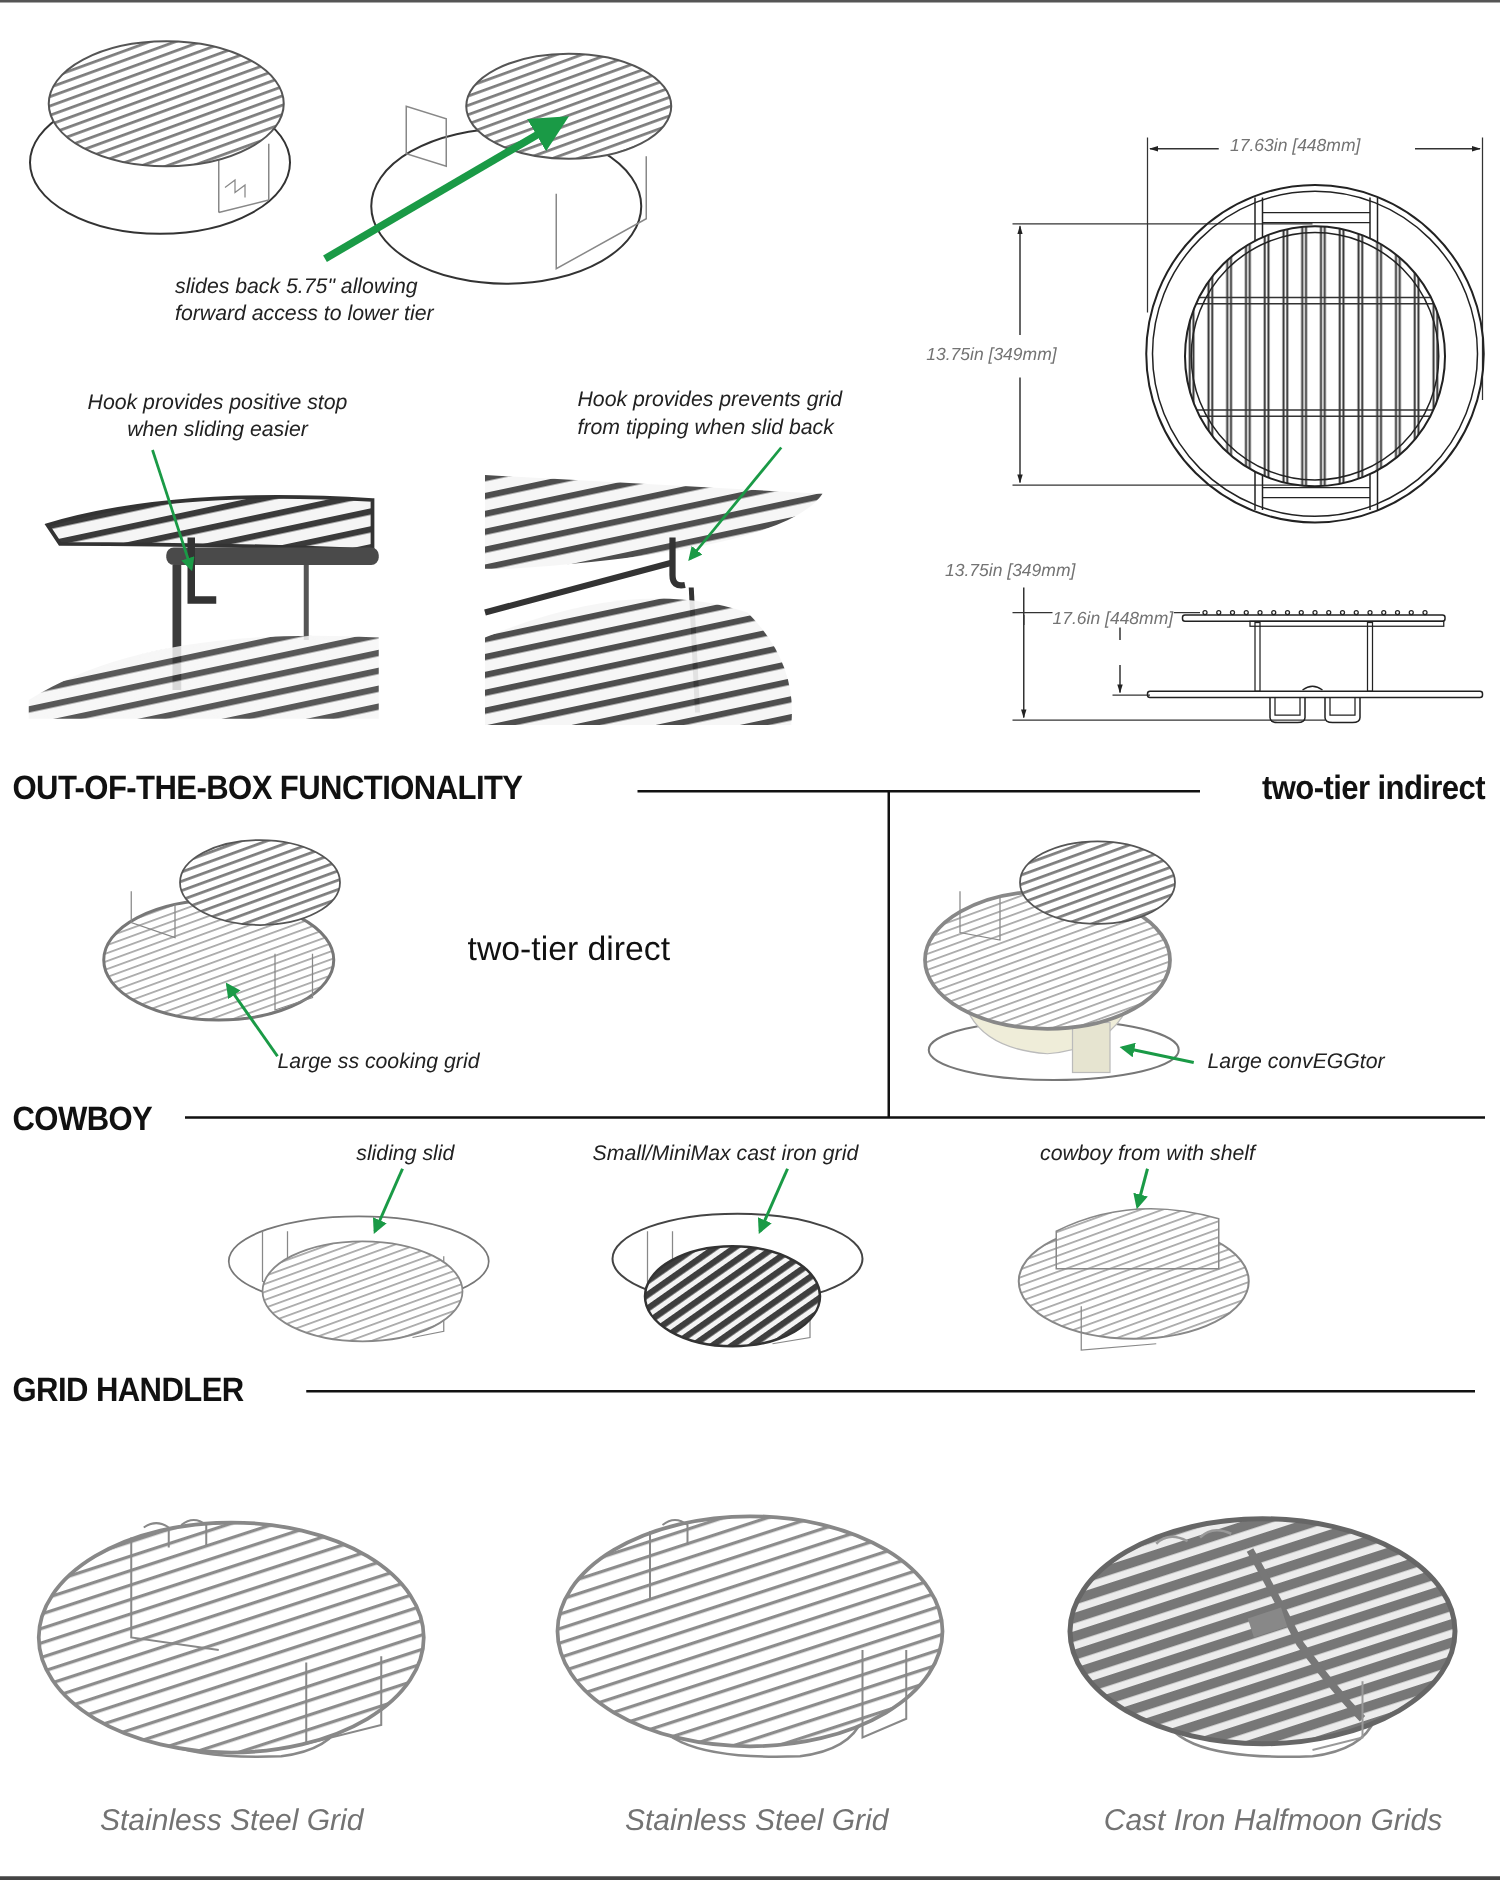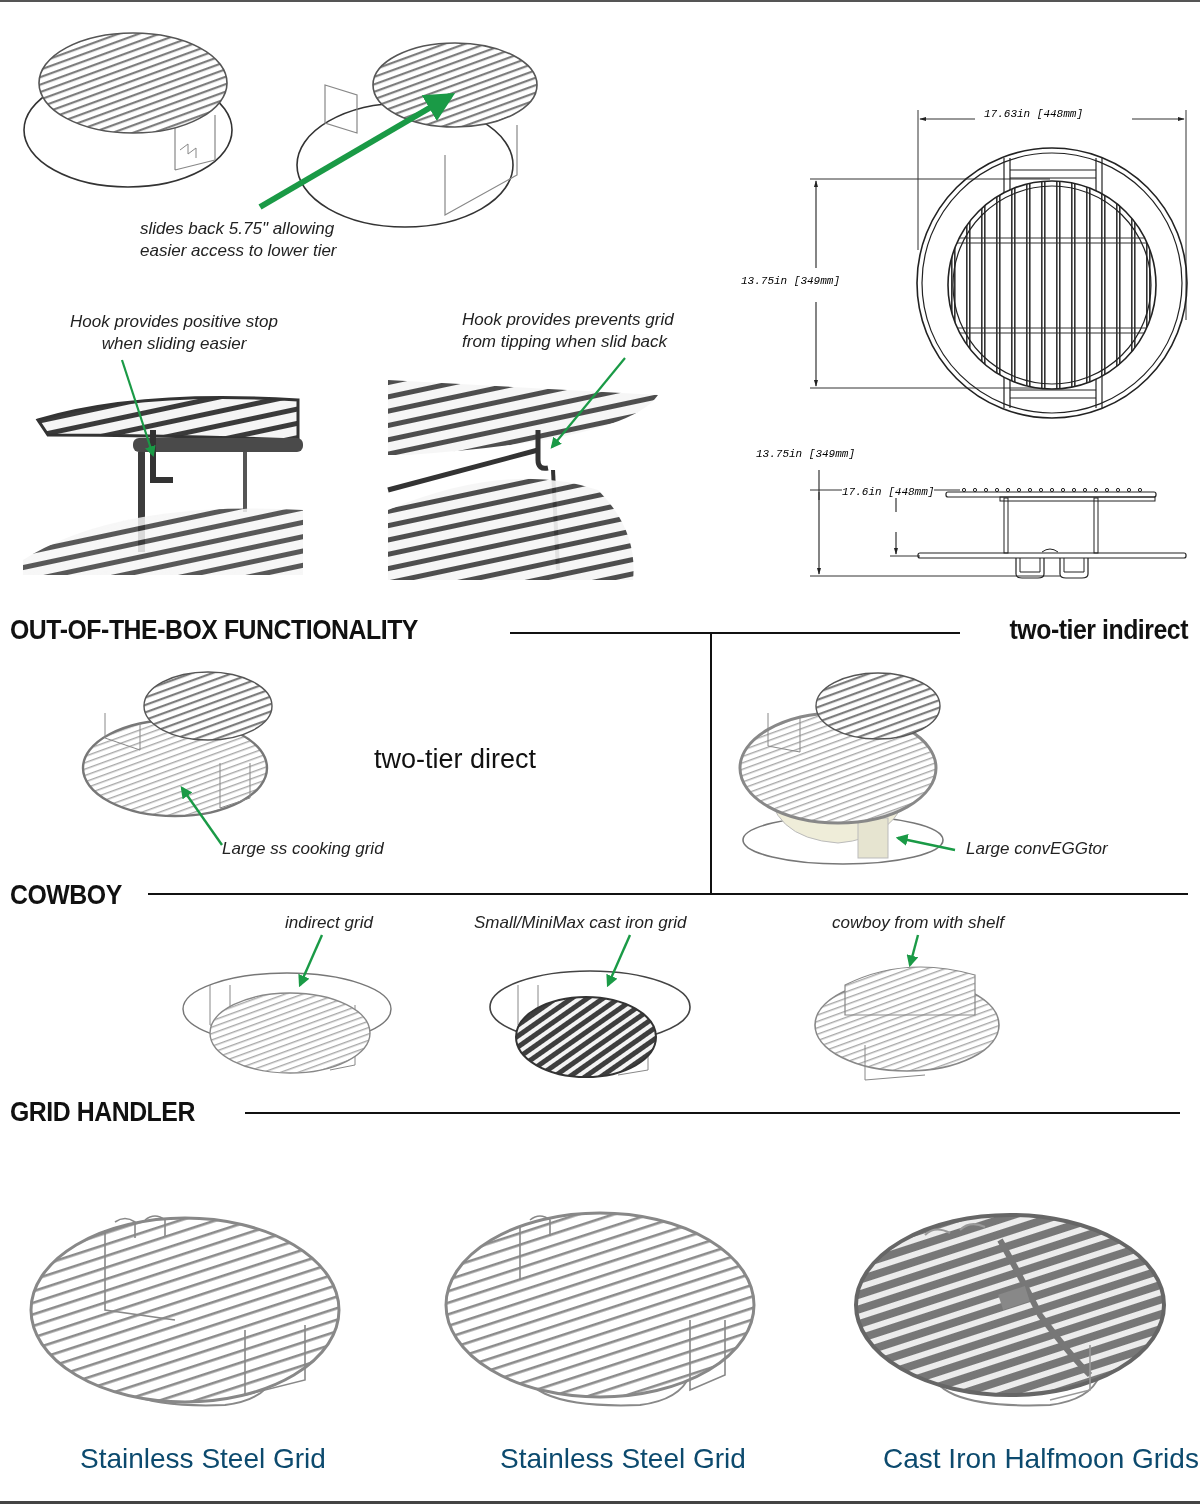--- a/index.html
+++ b/index.html
@@ -3,27 +3,27 @@
 <meta charset="utf-8">
 <style>
   html, body { margin:0; padding:0; background:#ffffff; }
   body { width:1200px; height:1504px; position:relative; overflow:hidden;
          font-family:"Liberation Sans", sans-serif; color:#111; }
   .abs { position:absolute; }
   .topbar { left:0; top:0; width:1200px; height:2px; background:#555; }
   .botbar { left:0; bottom:0; width:1200px; height:3px; background:#444; }
   .note { font-style:italic; font-size:17px; color:#222; line-height:22px; white-space:nowrap; }
   .note.center { text-align:center;font-style:italic; }
-  .dim { font-style:italic; font-size:11px; color:#000000; white-space:nowrap;font-family:Liberation Mono, monospace; }
+  .dim { font-style:italic; font-size:14px; color:#737373; white-space:nowrap; }
   .heading { font-weight:bold; font-size:27px; letter-spacing:-0.5px; color:#111; white-space:nowrap; transform:scaleX(0.92); transform-origin:left center; }
   .heading.right { transform-origin:right center; }
   .rule { background:#111; height:2px; }
   .vrule { background:#111; width:2px; }
   .big-label { font-size:27px; color:#111; white-space:nowrap; }
-  .caption { font-size:28px; color:#0c4a6e; white-space:nowrap; }
+  .caption { font-style:italic; font-size:24px; color:#737373; white-space:nowrap; }
   svg { position:absolute; overflow:visible; }
 </style>
 </head>
 <body>
 
 <svg width="0" height="0" style="position:absolute">
   <defs>
     <marker id="greenhead" viewBox="0 0 10 10" refX="8" refY="5" markerWidth="5" markerHeight="5" orient="auto">
       <path d="M0,0 L10,5 L0,10 z" fill="#1a9a46"></path>
     </marker>
@@ -77,21 +77,21 @@
   <path d="M150 110 L150 170 L222 130 L222 80" fill="none" stroke="#888" stroke-width="1.2"></path>
   <ellipse cx="160" cy="40" rx="82" ry="42" fill="url(#bars)" stroke="#555" stroke-width="1.6"></ellipse>
 </svg>
 
 <svg style="left:0;top:0" width="1200" height="260">
   <line x1="260" y1="207" x2="450" y2="96" stroke="#1a9a46" stroke-width="6" marker-end="url(#greenhead)"></line>
 </svg>
 
 <div class="abs note" style="left:140px;top:218px">
   <div>slides back 5.75" allowing</div>
-  <div>easier  access to lower tier</div>
+  <div>forward  access to lower tier</div>
 </div>
 
 <div class="abs note center" style="left:40px;top:311px;width:268px">
   <div>Hook provides positive stop</div>
   <div>when sliding easier</div>
 </div>
 <div class="abs note" style="left:462px;top:309px;text-align:left;width:240px">
   <div>Hook provides prevents grid</div>
   <div>from tipping when slid back</div>
 </div>
@@ -230,21 +230,21 @@
   <ellipse cx="140" cy="38" rx="62" ry="33" fill="url(#bars)" stroke="#555" stroke-width="1.4"></ellipse>
 </svg>
 <svg style="left:0;top:0" width="1200" height="900">
   <line x1="955" y1="850" x2="898" y2="838" stroke="#1a9a46" stroke-width="2.4" marker-end="url(#greenhead)"></line>
 </svg>
 <div class="abs note" style="left:966px;top:838px">Large convEGGtor</div>
 
 <div class="abs heading" style="left:10px;top:880px">COWBOY</div>
 <div class="abs rule" style="left:148px;top:893px;width:1040px"></div>
 
-<div class="abs note" style="left:285px;top:912px">indirect grid</div>
+<div class="abs note" style="left:285px;top:912px">sliding slid</div>
 <div class="abs note" style="left:474px;top:912px">Small/MiniMax cast iron grid</div>
 <div class="abs note" style="left:832px;top:912px">cowboy from with shelf</div>
 
 <svg style="left:180px;top:955px" width="215" height="125" viewBox="0 0 215 125">
   <ellipse cx="107" cy="54" rx="104" ry="36" fill="none" stroke="#777" stroke-width="1.4"></ellipse>
   <path d="M30 30 L30 70 L50 75 L50 30" fill="none" stroke="#888" stroke-width="1"></path>
   <path d="M175 50 L175 110 L150 115" fill="none" stroke="#888" stroke-width="1"></path>
   <ellipse cx="110" cy="78" rx="80" ry="40" fill="url(#barsLight)" stroke="#888" stroke-width="1.4"></ellipse>
 </svg>
 <svg style="left:488px;top:955px" width="210" height="125" viewBox="0 0 210 125">

